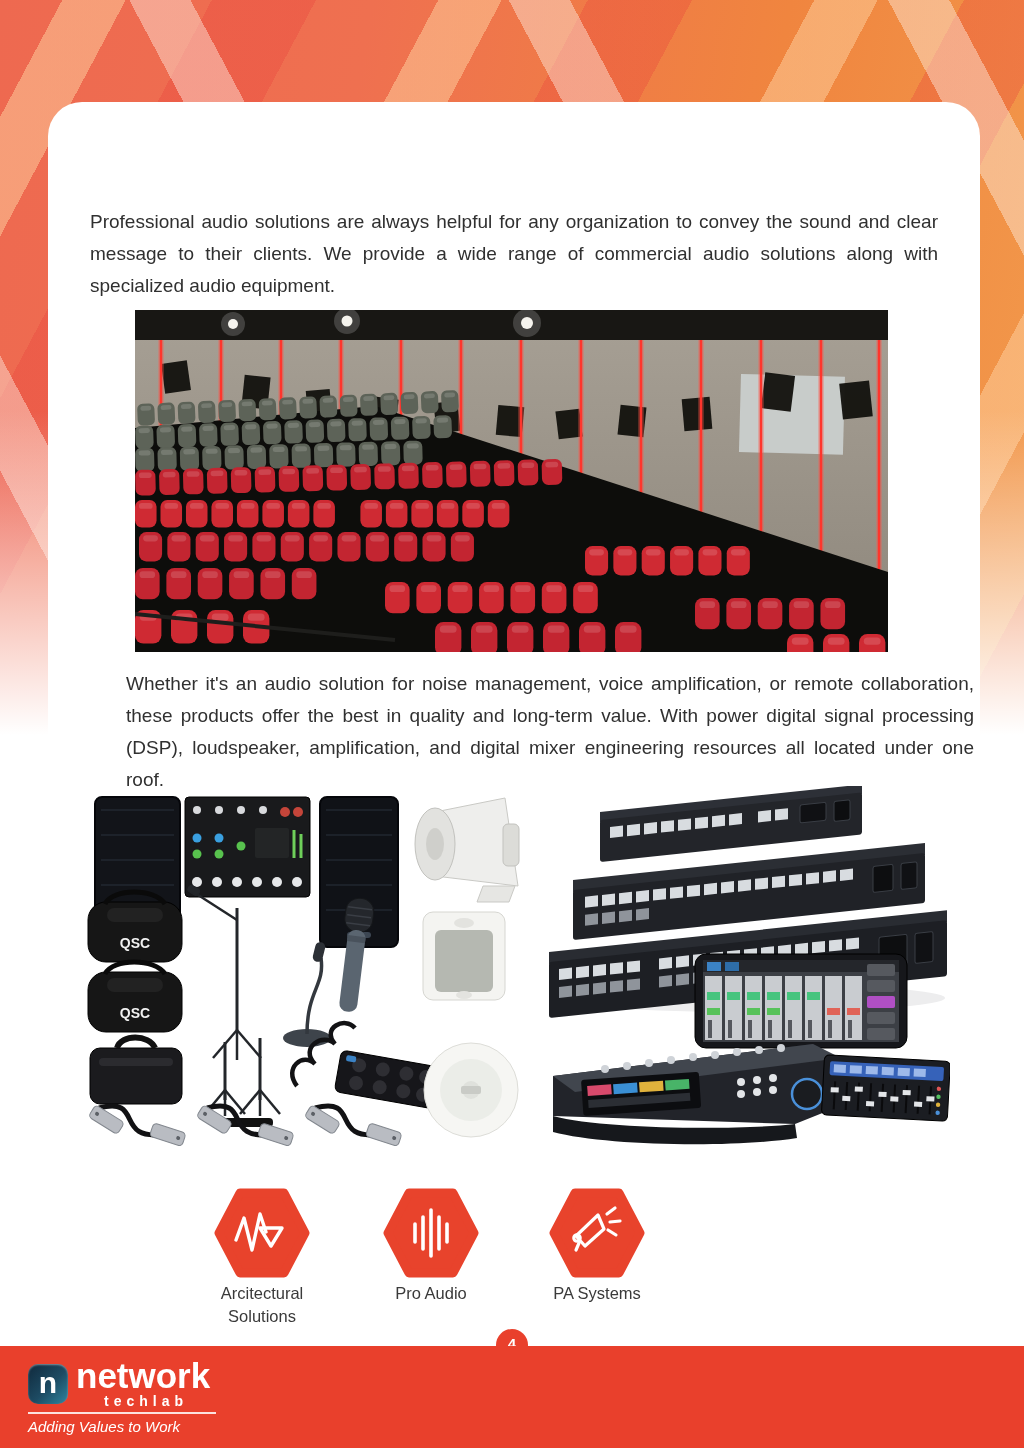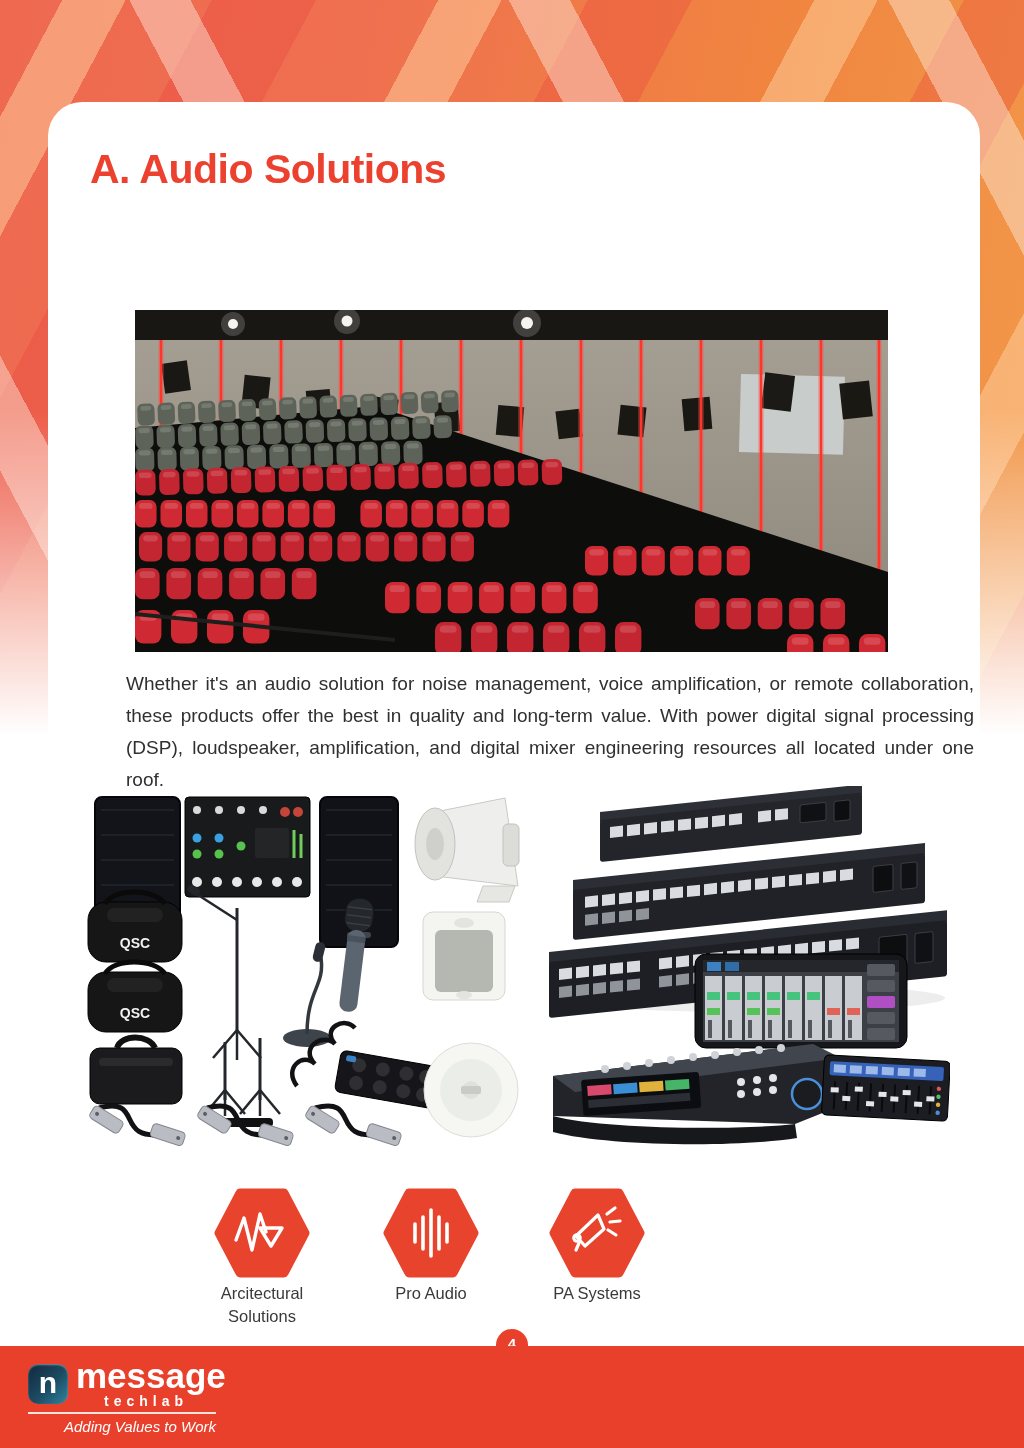--- a/index.html
+++ b/index.html
@@ -69,32 +69,32 @@
     color:#ffffff; font-size:30px; font-weight:700;
     text-align:center; line-height:38px;
     box-shadow:inset 0 1px 2px rgba(255,255,255,.45);
   }
   .logo-name { position:absolute; left:76px; top:10px; color:#ffffff;
     font-size:35px; font-weight:700; letter-spacing:0px; }
   .logo-sub  { position:absolute; left:76px; top:47px; width:140px; text-align:center;
     color:#ffffff; font-size:14px; font-weight:700; letter-spacing:5px; }
   .logo-line { position:absolute; left:28px; top:66px; width:188px; height:2px;
     background:rgba(255,255,255,.85); }
-  .logo-tagline { position:absolute; left:28px; top:72px; width:188px; text-align:right;
+  .logo-tagline { position:absolute; left:28px; top:72px; width:188px; text-align:left;
     color:#ffffff; font-size:15px; font-style:italic; }
 </style>
 </head>
 <body>
 
 <div class="bg-pattern"></div>
 
 <div class="card">
 
-  <h1 class="page-title">A. Audio Solutions</h1>
-
+
+  <p class="para para-1">Professional audio solutions are always helpful for any organization to convey the sound and clear message to their clients. We provide a wide range of commercial audio solutions along with specialized audio equipment.</p>
 
   <div class="photo-frame">
     <svg width="753" height="342" viewBox="0 0 753 342" preserveAspectRatio="none">
       <defs>
         <linearGradient id="wg" x1="0" y1="0" x2="0" y2="1">
           <stop offset="0" stop-color="#a59e93"></stop>
             <stop offset="1" stop-color="#8d867b"></stop>
         </linearGradient>
         <g id="seatT">
           <rect x="0" y="0" width="22" height="28" rx="7"></rect>
@@ -782,17 +782,17 @@
     <div class="cat-label">PA Systems</div>
   </div>
 
 
 </div>
 
 <div class="page-badge">4</div>
 
 <div class="footer-band">
   <div class="logo-badge">n</div>
-  <div class="logo-name">message</div>
+  <div class="logo-name">network</div>
   <div class="logo-sub">techlab</div>
   <div class="logo-line"></div>
   <div class="logo-tagline">Adding Values to Work</div>
 </div>
 
 </body></html>

